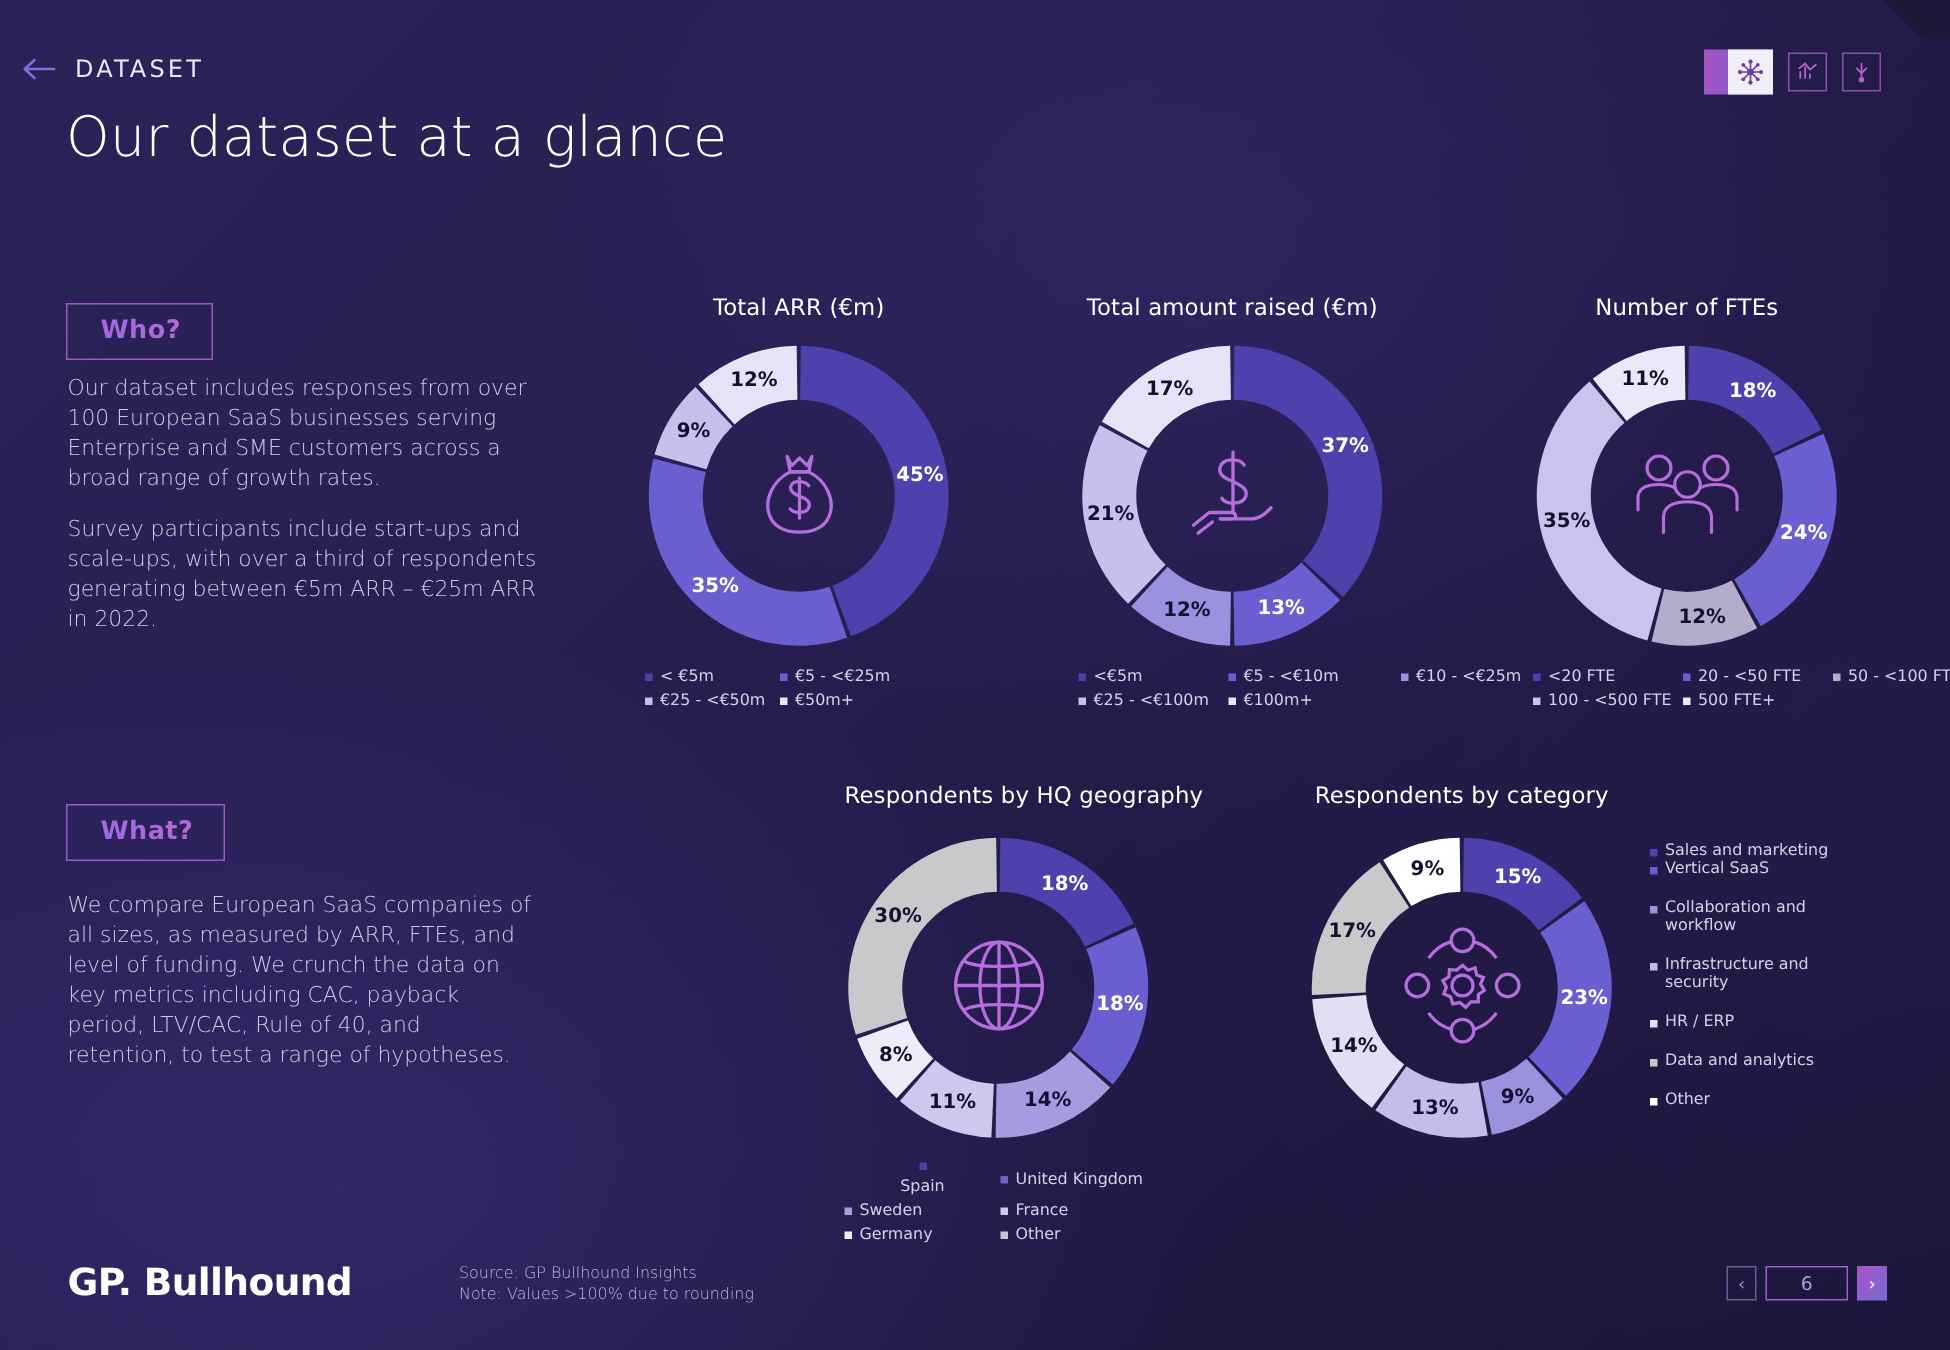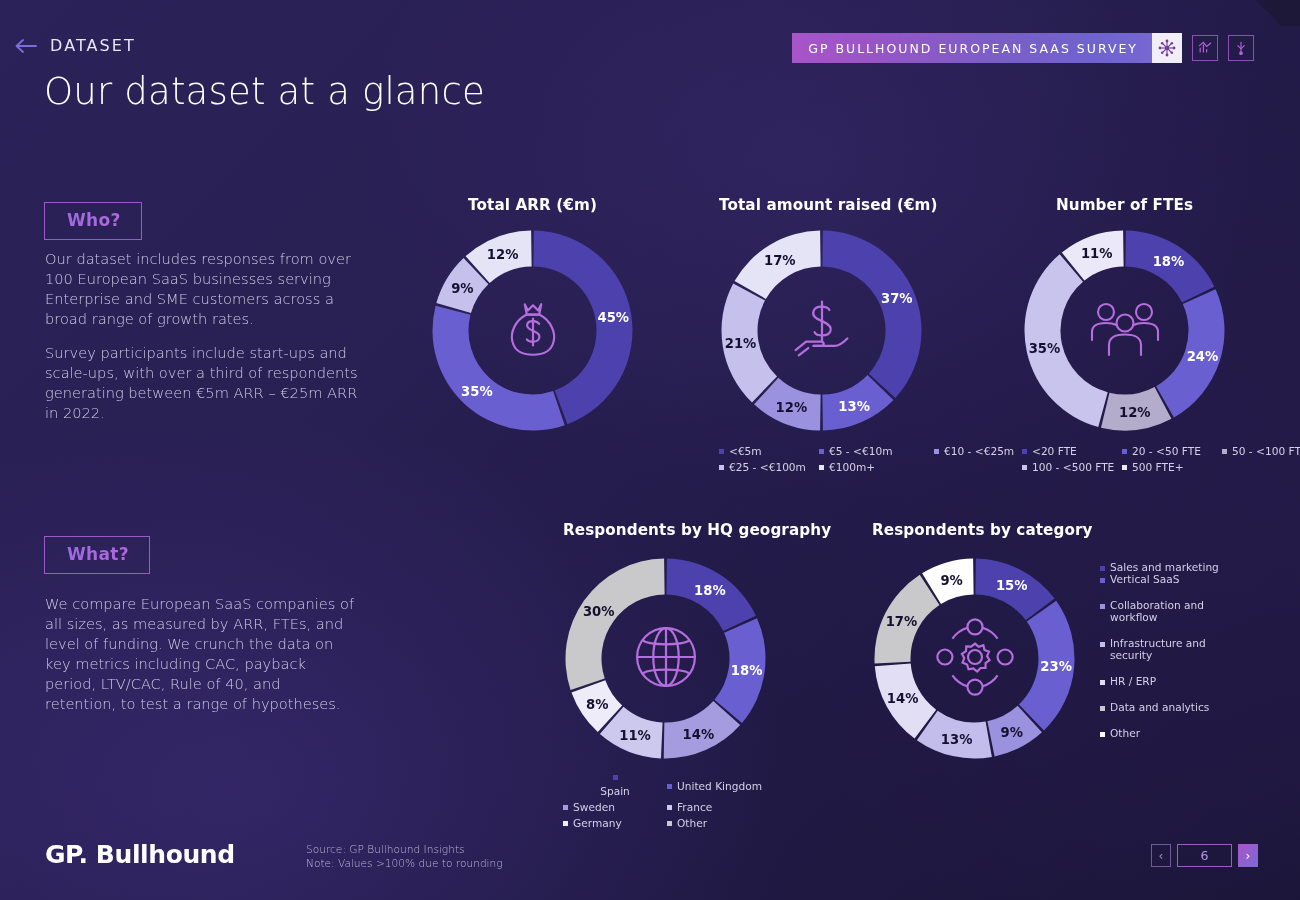--- a/index.html
+++ b/index.html
@@ -86,21 +86,21 @@
     position: absolute; width: 312px;
     color: #cfcbe4; font-size: 14.6px; line-height: 20px; font-weight: 300;
   }
   #who-p1 { left: 45px; top: 249px; }
   #who-p2 { left: 45px; top: 343px; width: 318px; }
   #what-p1 { left: 45px; top: 594px; width: 310px; }
 
   
   .chart { position: absolute; }
   .chart-title {
-    text-align: center; color: #ffffff; font-weight: 700; font-size: 15.2px;
+    text-align: center; color: #ffffff; font-weight: 400; font-size: 15.2px;
     letter-spacing: 0.1px; white-space: nowrap;
   }
   .donut-wrap { position: relative; }
   .donut-svg { display: block; }
   .center-icon {
     position: absolute; left: 50%; top: 50%; transform: translate(-50%, -50%);
     pointer-events: none;
   }
   .pct-label {
     position: absolute; font-size: 13.2px; font-weight: 700;
@@ -154,21 +154,20 @@
       <path d="M9 2 L2.5 8 L9 14" fill="none" stroke="#7d6fd8" stroke-width="1.8" stroke-linecap="round" stroke-linejoin="round"></path>
       <line x1="2.8" y1="8" x2="22" y2="8" stroke="#7d6fd8" stroke-width="1.8" stroke-linecap="round"></line>
     </svg>
     <span class="breadcrumb-label">DATASET</span>
   </div>
 
   <div class="slide-title">Our dataset at a glance</div>
 
   <div class="header-right">
     <div class="survey-pill">
-      <span class="survey-pill-text">GP BULLHOUND EUROPEAN SAAS SURVEY</span>
       <span class="pill-icon-box">
         <svg width="20" height="20" viewBox="0 0 24 24">
           <g stroke="#6b3f9e" stroke-width="1.3" fill="none">
             <line x1="12" y1="12" x2="12" y2="4"></line>
               <line x1="12" y1="12" x2="12" y2="20"></line>
             <line x1="12" y1="12" x2="4" y2="12"></line>
               <line x1="12" y1="12" x2="20" y2="12"></line>
             <line x1="12" y1="12" x2="6.5" y2="6.5"></line>
               <line x1="12" y1="12" x2="17.5" y2="17.5"></line>
             <line x1="12" y1="12" x2="17.5" y2="6.5"></line>
@@ -241,20 +240,38 @@
             <path d="M38 27 C36 24 28 23 26.5 27 C25 31 30 33 32.5 34 C35 35 39.5 36.5 38 41 C36.5 45.3 28 45 26 42"></path>
             <line x1="32" y1="22" x2="32" y2="48"></line>
           </g>
         </svg>
       </span>
     <span class="pct-label" style="left: 183.303px; top: 88.54px; color: rgb(255, 255, 255);">45%</span>
         <span class="pct-label" style="left: 46.8149px; top: 162.693px; color: rgb(255, 255, 255);">35%</span>
         <span class="pct-label" style="left: 32.3513px; top: 60.0363px; color: rgb(22, 16, 48);">9%</span>
         <span class="pct-label" style="left: 72.5986px; top: 26.1462px; color: rgb(22, 16, 48);">12%</span>
       </div>
+    <div class="legend" style="margin-top:12px; width:215px;">
+        <div class="legend-item" style="width: 90px;">
+          <span class="legend-sq" style="background: rgb(76, 65, 173);"></span>
+          <span>&lt; €5m</span>
+        </div>
+        <div class="legend-item" style="width: 90px;">
+          <span class="legend-sq" style="background: rgb(106, 95, 208);"></span>
+          <span>€5 - &lt;€25m</span>
+        </div>
+        <div class="legend-item" style="width: 90px;">
+          <span class="legend-sq" style="background: rgb(197, 192, 236);"></span>
+          <span>€25 - &lt;€50m</span>
+        </div>
+        <div class="legend-item" style="width: 90px;">
+          <span class="legend-sq" style="background: rgb(229, 227, 246);"></span>
+          <span>€50m+</span>
+        </div>
+      </div>
   </div>
 
   <div class="chart" id="chart-1" style="left:719px; top:196px; width:205px;">
     <div class="chart-title">Total amount raised (€m)</div>
     <div class="donut-wrap" style="margin-top:14px;">
       <svg class="donut-svg" width="205" height="205" viewBox="0 0 205 205">
           <path d="M 103.89621803391454 2.50974759906957 A 100 100 0 0 1 176.3455340625884 169.9302387583723
           L 149.76114180005658 145.6553528053583 A 64 64 0 0 0 103.39357954170531 38.50623846340453 Z" fill="#4c41ad"></path>
           <path d="M 174.4339800338651 171.96583704589972 A 100 100 0 0 1 103.89621803391458 202.49025240093044
           L 103.39357954170534 166.49376153659546 A 64 64 0 0 0 148.53774722167367 146.95813570937582 Z" fill="#6a5fd0"></path>

